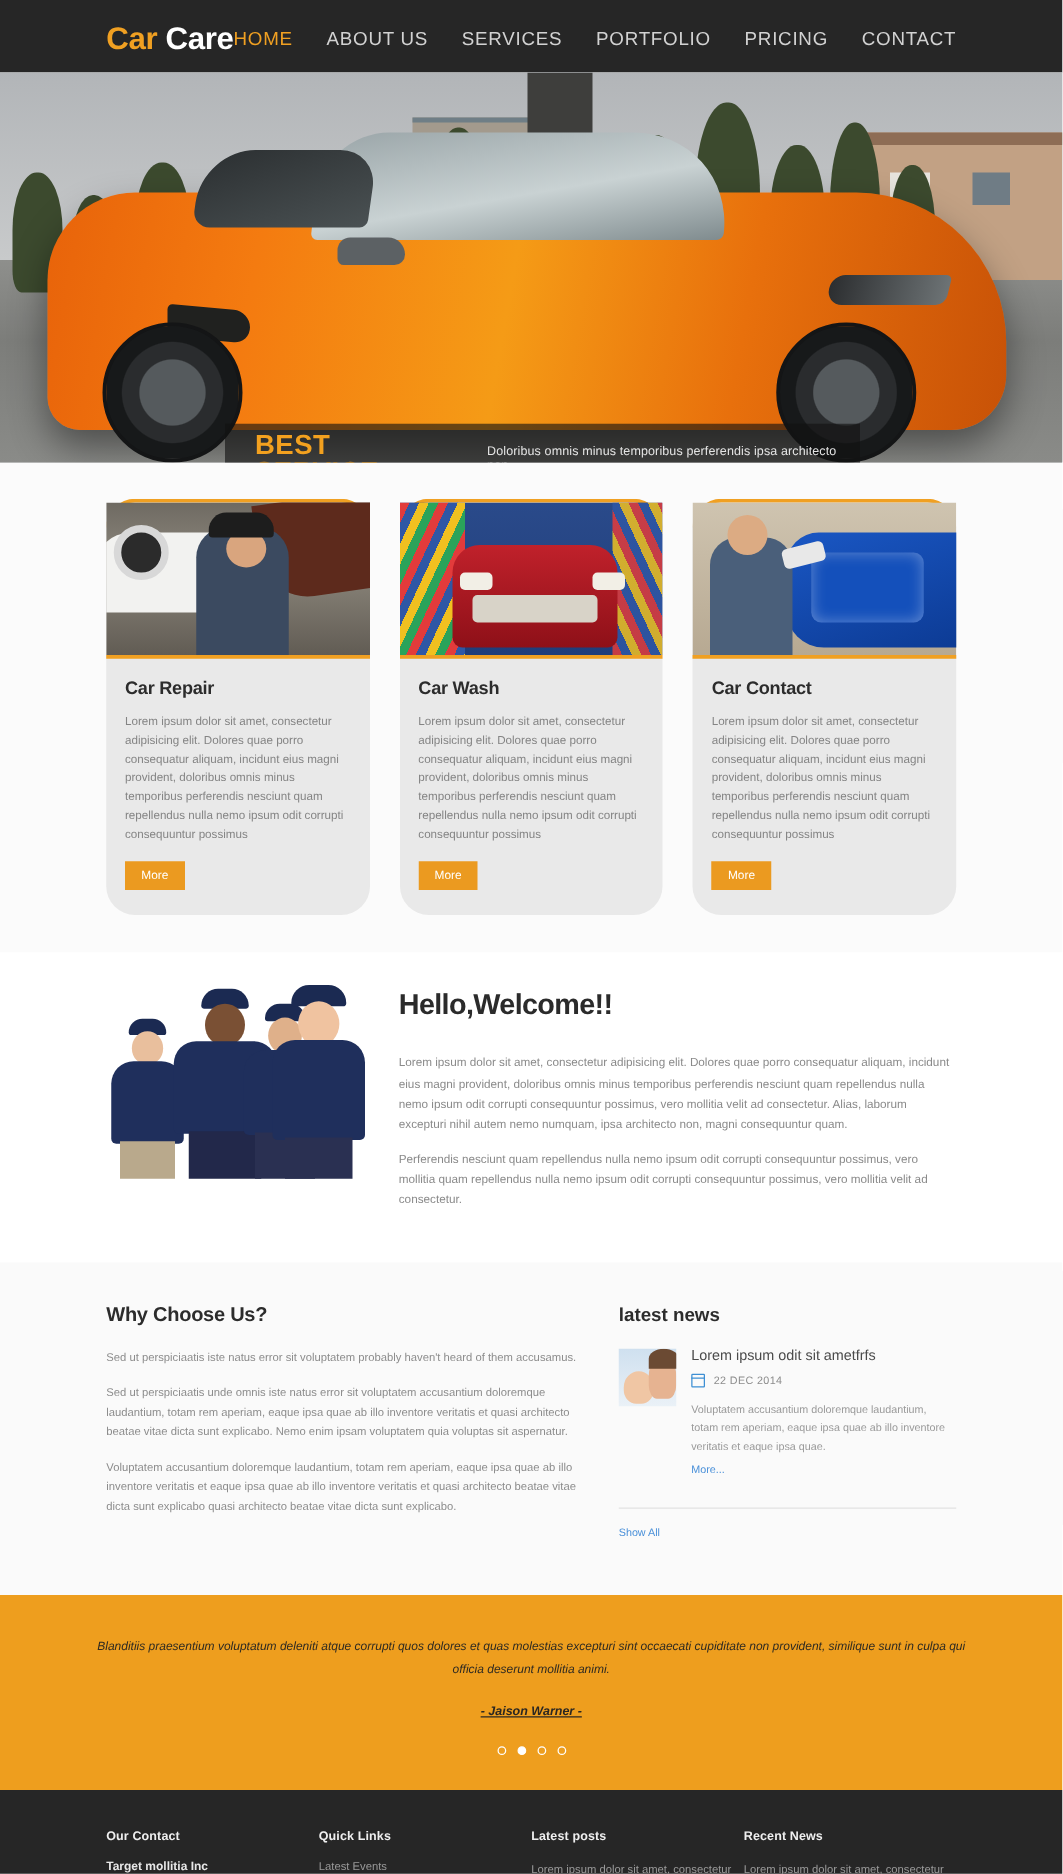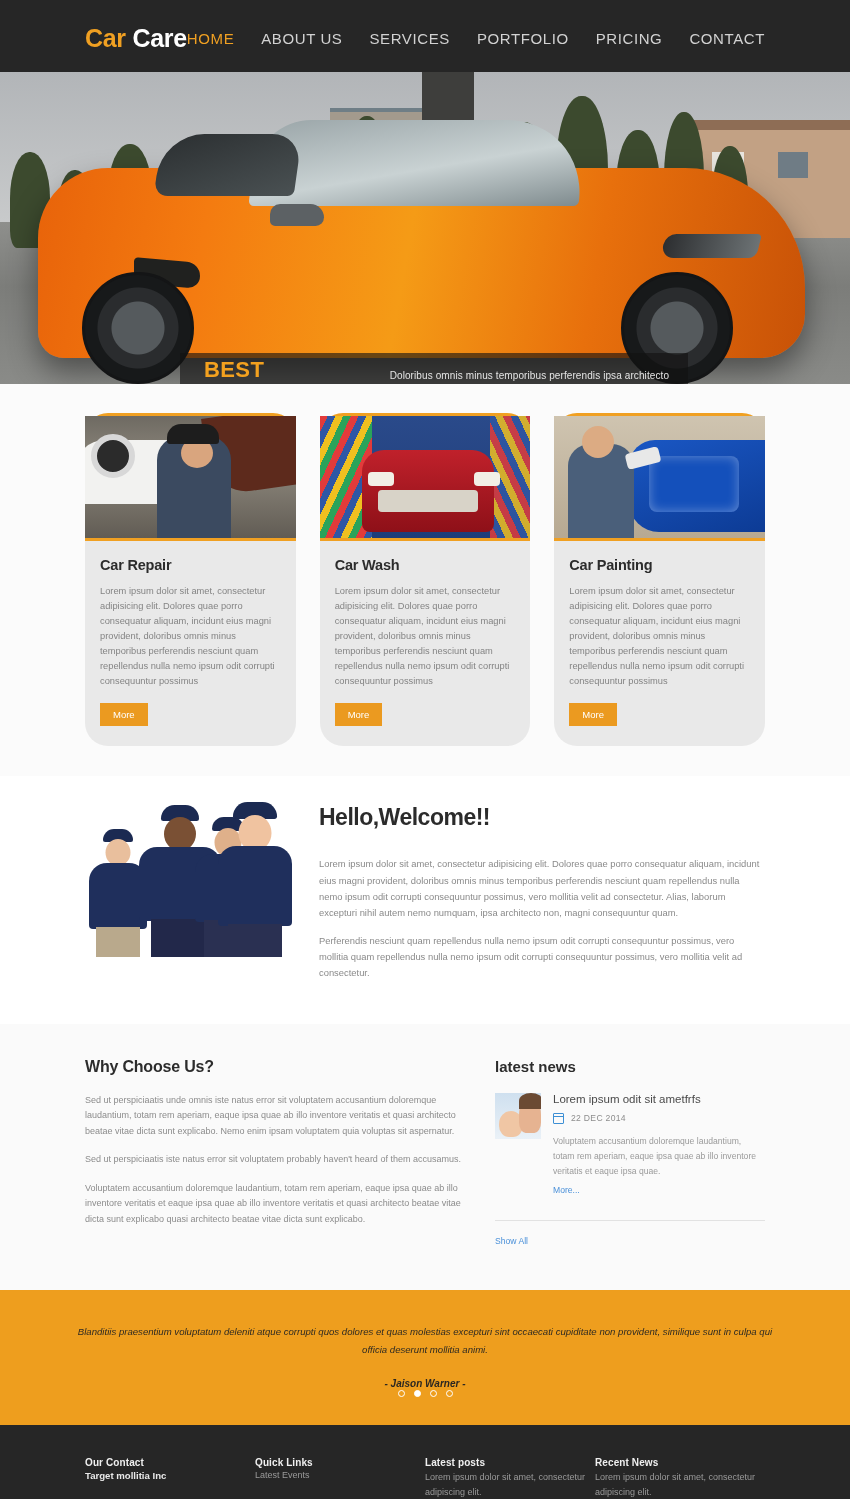--- a/index.html
+++ b/index.html
@@ -5,21 +5,21 @@
   * { margin:0; padding:0; box-sizing:border-box; }
   body {
     width:850px; height:1499px;
     font-family:"Liberation Sans", sans-serif;
     background:#ffffff; overflow:hidden;
     -webkit-font-smoothing:antialiased;
   }
 
   
   .header {
-    height:72px; background:#262626;
+    height:58px; background:#262626;
     display:flex; align-items:center;
     padding:4px 85px 0 85px;
     position:relative;
   }
   .logo { font-size:25px; font-weight:bold; letter-spacing:-0.3px; }
   .logo .orange { color:#f0a022; }
   .logo .white { color:#ffffff; }
   .nav { margin-left:auto; display:flex; align-items:center; gap:27px; padding-right:0px; }
   .nav a {
     color:#d2d2d2; font-size:15px; letter-spacing:0.6px;
@@ -153,30 +153,30 @@
   .cal-icon { width:11px; height:11px; border:1.4px solid #3d8fd4; border-radius:1px; position:relative; }
   .cal-icon::before { content:""; position:absolute; left:-1.4px; right:-1.4px; top:2px; height:1.5px; background:#3d8fd4; }
   .news-date span { font-size:8.6px; color:#8d8d8d; letter-spacing:.3px; }
   .news-body { font-size:8.6px; line-height:1.75; color:#9a9a9a; }
   .link-blue { color:#4a90d9; font-size:8.6px; text-decoration:none; }
   .news-divider { margin-top:23px; border-top:1px solid #e2e2e2; padding-top:9px; }
 
   
   .testi { background:#ee9e1e; padding:33px 72px 28px 72px; text-align:center; }
   .testi-quote { font-size:9.6px; font-style:italic; color:#2e2a22; line-height:1.95; max-width:700px; margin:0 auto 18px auto; }
-  .testi-author { font-size:10px; font-style:italic; font-weight:bold; color:#2b2722; margin-bottom:1px; }
+  .testi-author { font-size:10px; font-style:italic; font-weight:bold; color:#2b2722; margin-bottom:22px;text-decoration:underline; }
   .dots { display:flex; gap:9px; justify-content:center; }
   .dot { width:7px; height:7px; border-radius:50%; border:1.3px solid #fff; cursor:pointer; }
   .dot.active { background:#fff; }
 
   
   .footer { background:#262626; padding:32px 85px 0 85px; }
   .fcols { display:flex; }
   .fcol1 { width:173px; } .fcol2 { width:173px; } .fcol3 { width:173px; } .fcol4 { width:173px; }
-  .fhead { font-size:10px; font-weight:bold; color:#efefef; margin-bottom:2px; letter-spacing:.1px; }
+  .fhead { font-size:10px; font-weight:bold; color:#efefef; margin-bottom:13px; letter-spacing:.1px; }
   .fstrong { font-size:9.6px; font-weight:bold; color:#e8e8e8; margin-bottom:7px; }
   .flink { display:block; font-size:9px; color:#9a9a9a; text-decoration:none; margin-bottom:9px; }
   .fpost { font-size:9px; color:#9a9a9a; line-height:1.62; margin-bottom:9px; }
 </style>
 </head>
 <body>
 
 <div class="header">
   <div class="logo">
     <span class="orange">Car</span>
@@ -268,21 +268,21 @@
     <div class="card-img">
       <div class="ci ci3">
         <div class="bluecar"></div>
           <div class="door"></div>
         <div class="painter"></div>
           <div class="phead"></div>
           <div class="spray"></div>
       </div>
     </div>
     <div class="card-body">
-      <div class="card-title">Car Painting</div>
+      <div class="card-title">Car Contact</div>
       <div class="card-text">Lorem ipsum dolor sit amet, consectetur adipisicing elit. Dolores quae porro consequatur aliquam, incidunt eius magni provident, doloribus omnis minus temporibus perferendis nesciunt quam repellendus nulla nemo ipsum odit corrupti consequuntur possimus</div>
       <button class="more-btn">More</button>
     </div>
   </div>
 </div>
 
 <div class="welcome">
   <div class="team">
     <div class="p" style="left:2px;width:62px;height:128px;">
       <div class="capx" style="top:0;width:30px;height:13px;"></div>
@@ -312,22 +312,22 @@
   <div class="welcome-txt">
     <div class="welcome-title">Hello,Welcome!!</div>
     <p>Lorem ipsum dolor sit amet, consectetur adipisicing elit. Dolores quae porro consequatur aliquam, incidunt eius magni provident, doloribus omnis minus temporibus perferendis nesciunt quam repellendus nulla nemo ipsum odit corrupti consequuntur possimus, vero mollitia velit ad consectetur. Alias, laborum excepturi nihil autem nemo numquam, ipsa architecto non, magni consequuntur quam.</p>
     <p>Perferendis nesciunt quam repellendus nulla nemo ipsum odit corrupti consequuntur possimus, vero mollitia quam repellendus nulla nemo ipsum odit corrupti consequuntur possimus, vero mollitia velit ad consectetur.</p>
   </div>
 </div>
 
 <div class="why-section">
   <div class="why-left">
     <div class="why-title">Why Choose Us?</div>
+    <p>Sed ut perspiciaatis iste natus error sit voluptatem probably haven't heard of them accusamus.</p>
     <p>Sed ut perspiciaatis unde omnis iste natus error sit voluptatem accusantium doloremque laudantium, totam rem aperiam, eaque ipsa quae ab illo inventore veritatis et quasi architecto beatae vitae dicta sunt explicabo. Nemo enim ipsam voluptatem quia voluptas sit aspernatur.</p>
-    <p>Sed ut perspiciaatis iste natus error sit voluptatem probably haven't heard of them accusamus.</p>
     <p>Voluptatem accusantium doloremque laudantium, totam rem aperiam, eaque ipsa quae ab illo inventore veritatis et eaque ipsa quae ab illo inventore veritatis et quasi architecto beatae vitae dicta sunt explicabo quasi architecto beatae vitae dicta sunt explicabo.</p>
   </div>
 
   <div class="news-right">
     <div class="news-title">latest news</div>
     <div class="news-item">
       <div class="news-thumb">
         <div class="baby"></div>
           <div class="mom"></div>
           <div class="hair"></div>

